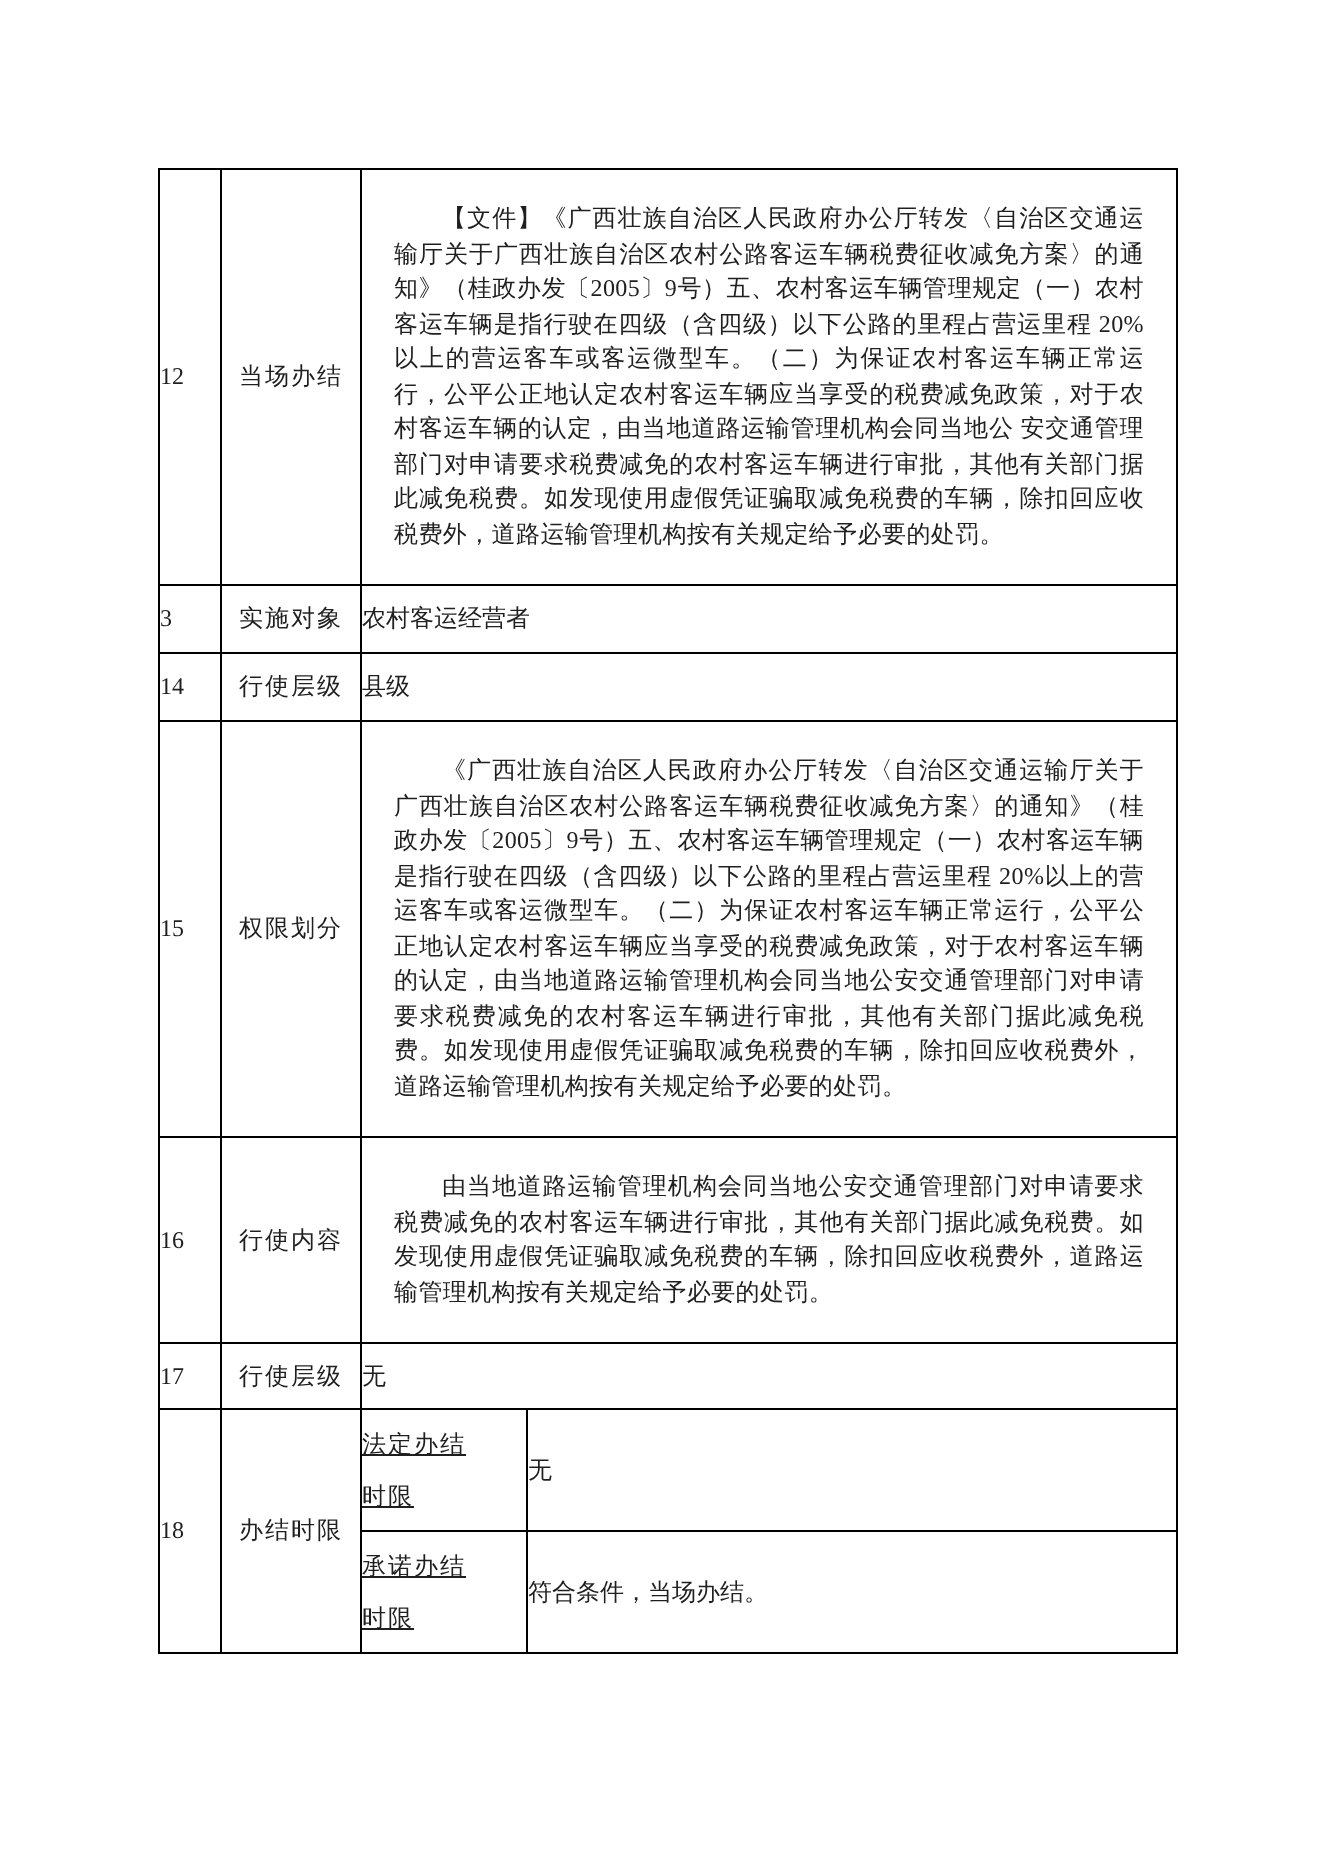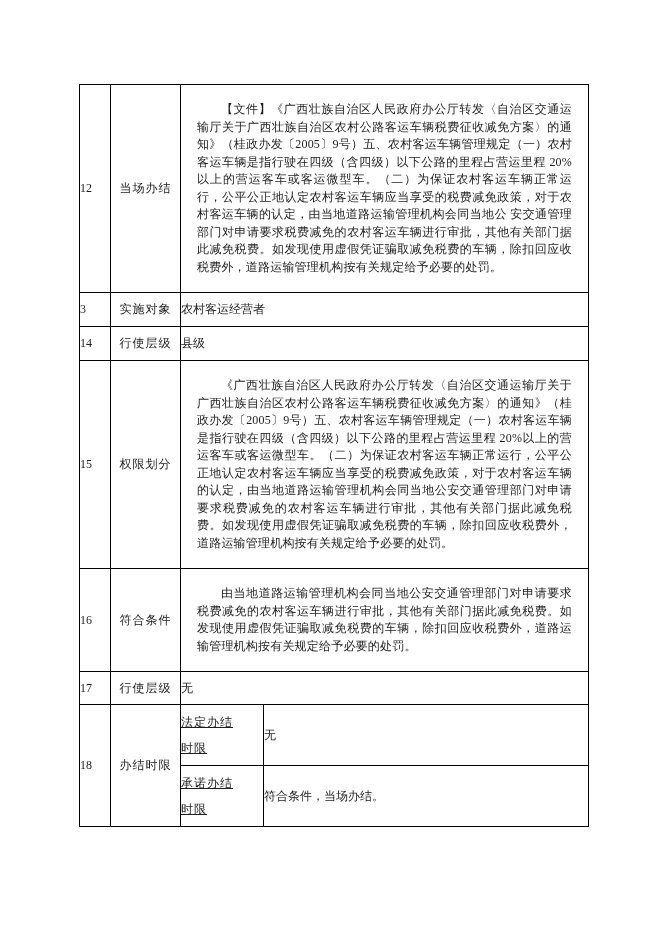--- a/index.html
+++ b/index.html
@@ -111,21 +111,21 @@
     <tr class="h164">
       <td class="cell-no">15</td>
       <td class="cell-label">权限划分</td>
       <td class="cell-content" colspan="2">
         <p class="para">《广西壮族自治区人民政府办公厅转发〈自治区交通运输厅关于广西壮族自治区农村公路客运车辆税费征收减免方案〉的通知》（桂政办发〔2005〕9号）五、农村客运车辆管理规定（一）农村客运车辆是指行驶在四级（含四级）以下公路的里程占营运里程 20%以上的营运客车或客运微型车。（二）为保证农村客运车辆正常运行，公平公正地认定农村客运车辆应当享受的税费减免政策，对于农村客运车辆的认定，由当地道路运输管理机构会同当地公安交通管理部门对申请要求税费减免的农村客运车辆进行审批，其他有关部门据此减免税费。如发现使用虚假凭证骗取减免税费的车辆，除扣回应收税费外，道路运输管理机构按有关规定给予必要的处罚。</p>
       </td>
     </tr>
 
     <tr class="h80">
       <td class="cell-no">16</td>
-      <td class="cell-label">符合条件</td>
+      <td class="cell-label">行使内容</td>
       <td class="cell-content" colspan="2">
         <p class="para">由当地道路运输管理机构会同当地公安交通管理部门对申请要求税费减免的农村客运车辆进行审批，其他有关部门据此减免税费。如发现使用虚假凭证骗取减免税费的车辆，除扣回应收税费外，道路运输管理机构按有关规定给予必要的处罚。</p>
       </td>
     </tr>
 
     <tr class="h33">
       <td class="cell-no">17</td>
       <td class="cell-label">行使层级</td>
       <td class="cell-value" colspan="2">无</td>
     </tr>

